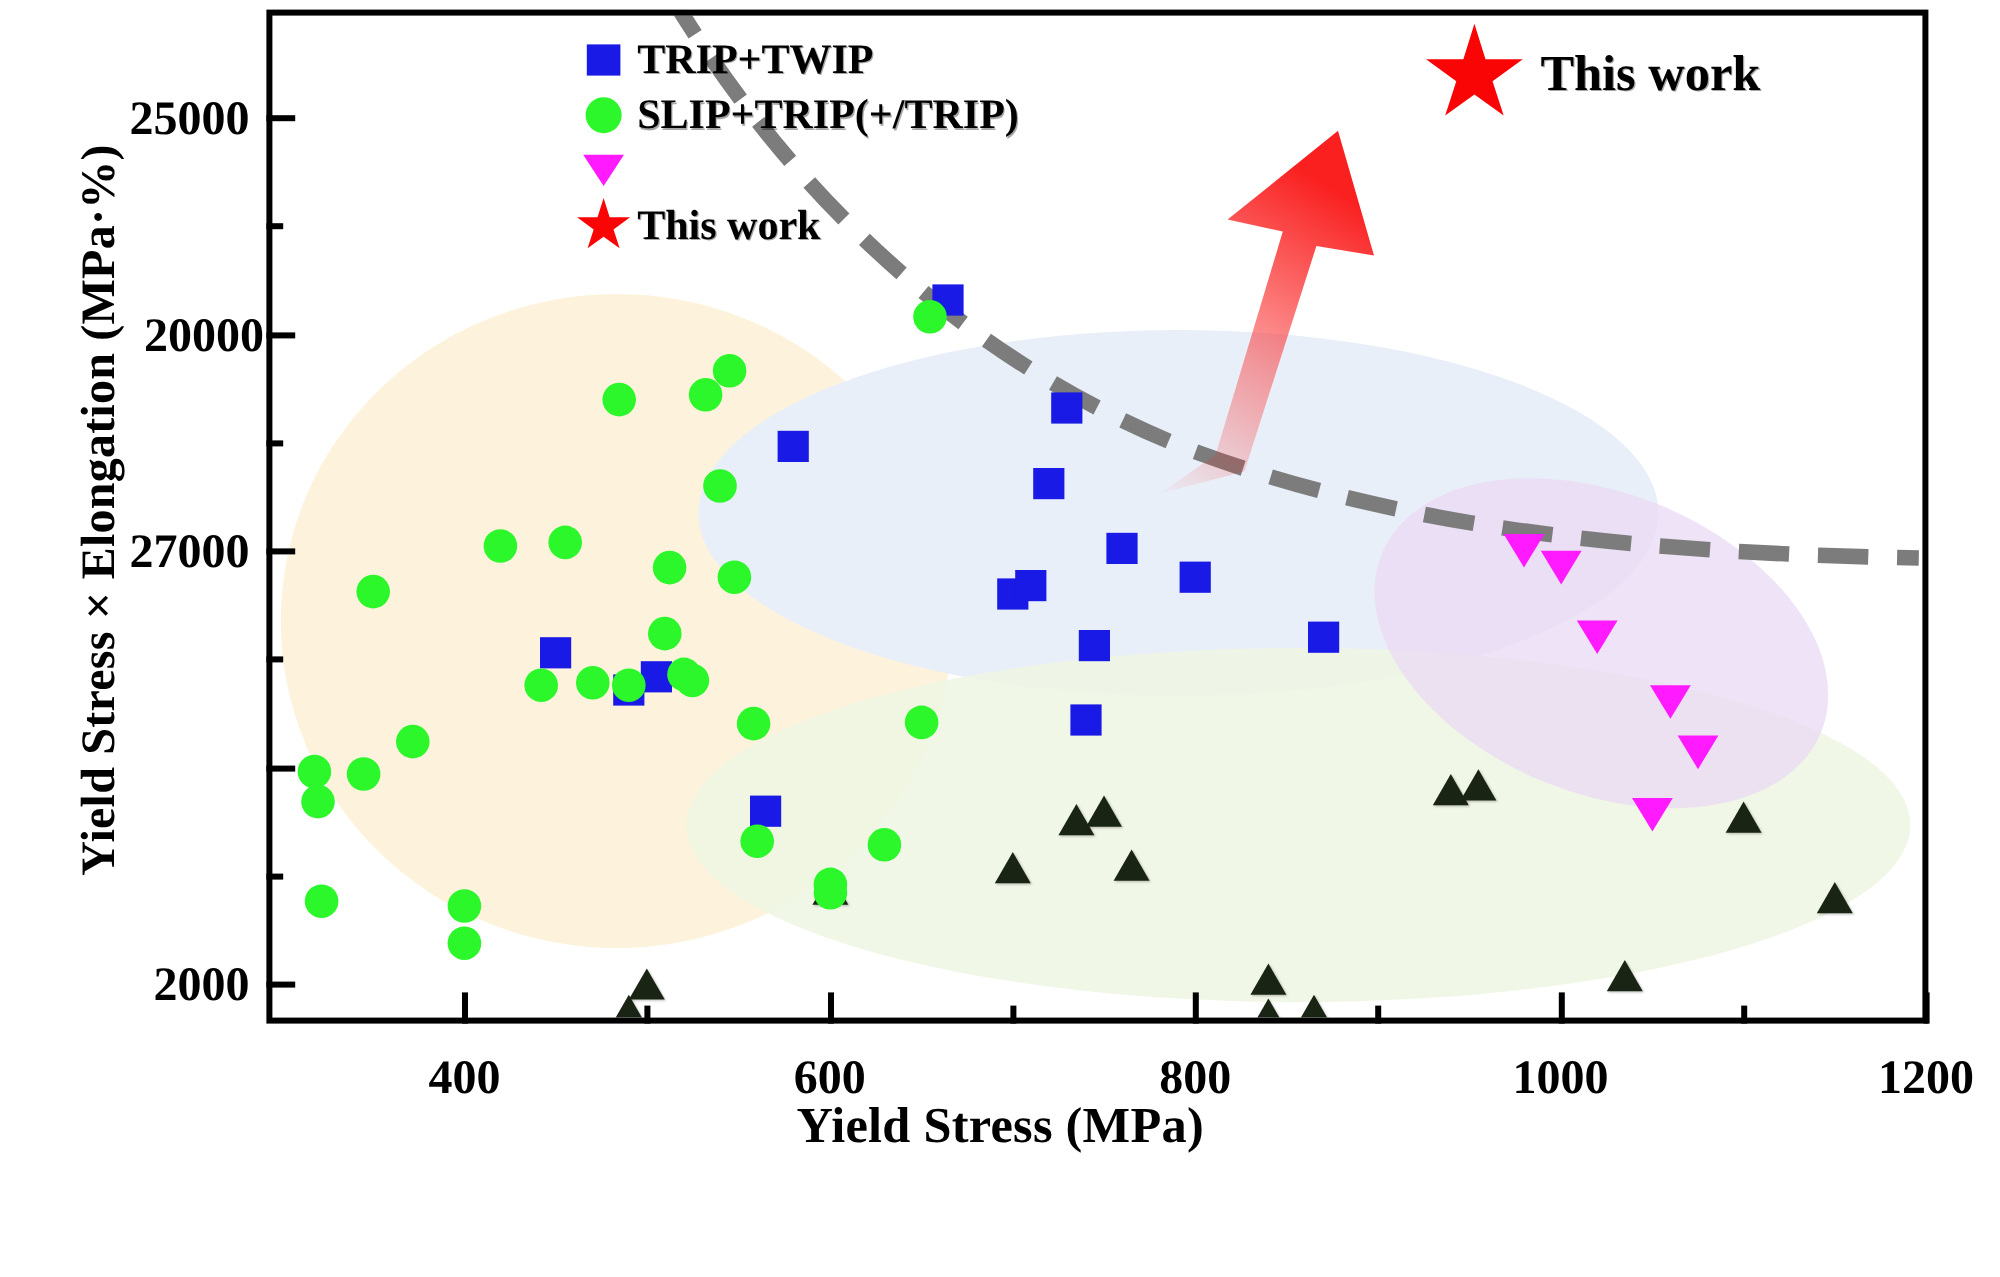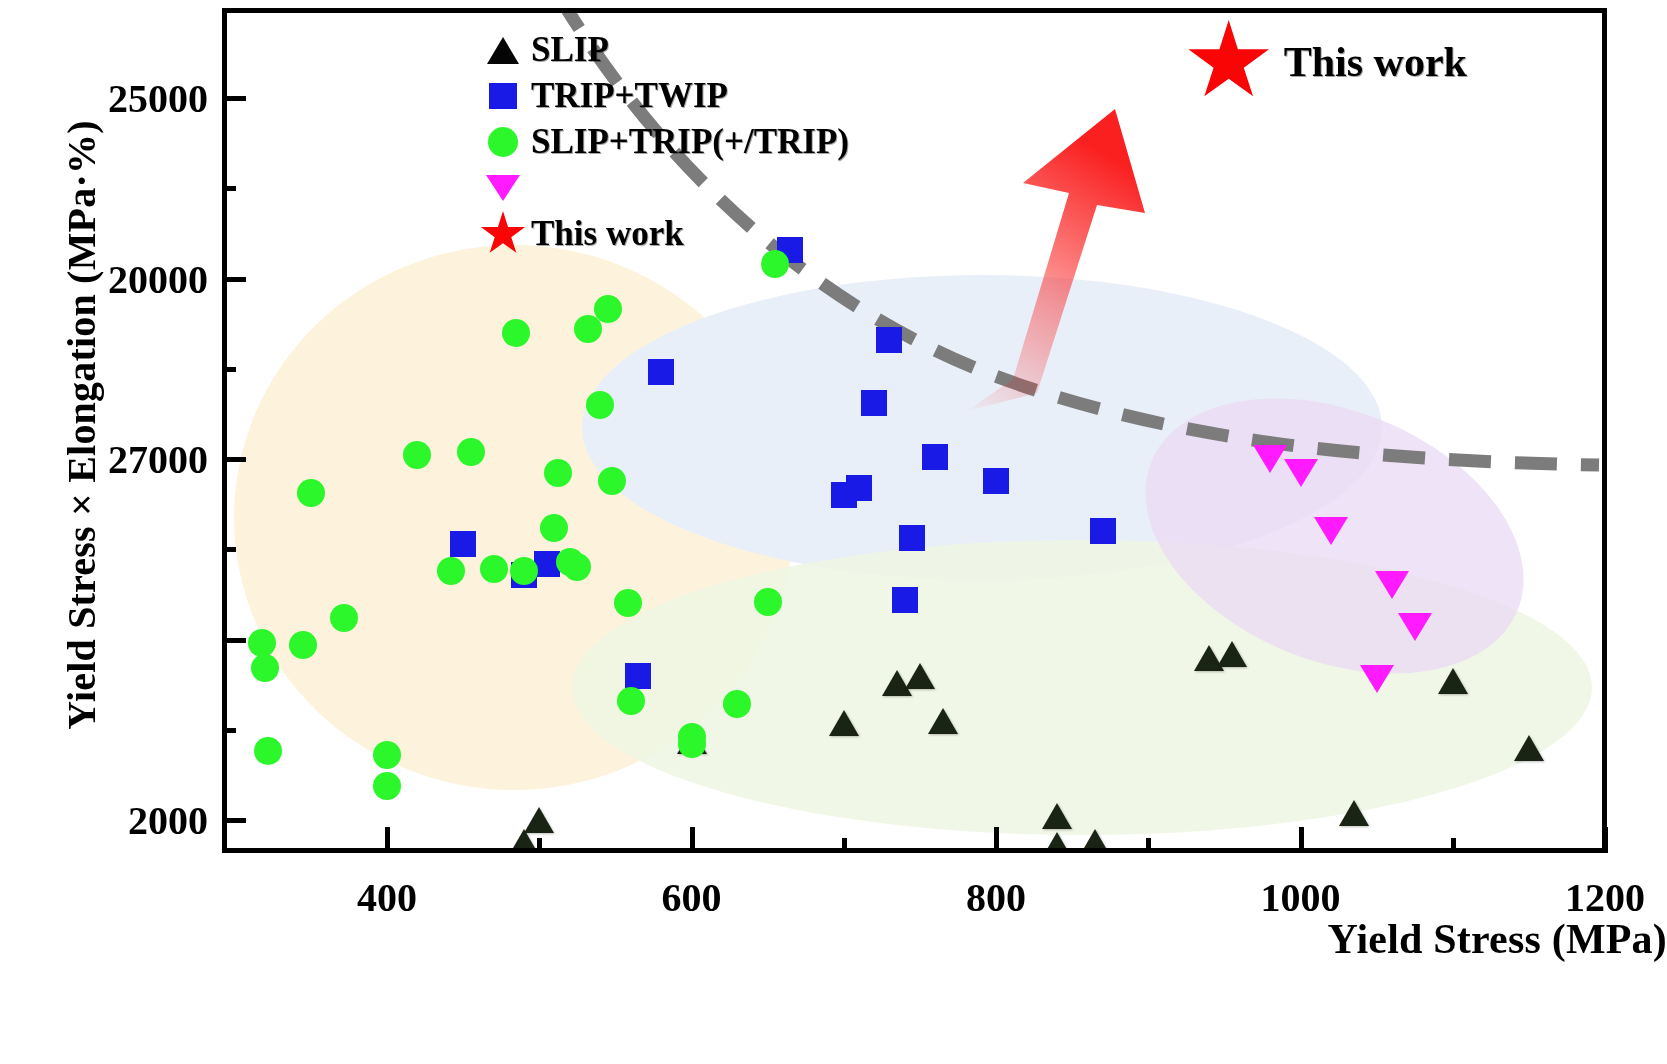--- a/index.html
+++ b/index.html
@@ -6,21 +6,21 @@
   body{width:1667px;height:1064px;overflow:hidden;font-family:"Liberation Serif",serif;}
   #figure{position:relative;width:1667px;height:1064px;background:#fff;}
 
   
   #plot-frame{position:absolute;left:222px;top:8px;width:1385px;height:845px;
               border:5px solid #000;box-sizing:border-box;background:transparent;}
   #plot-area{position:absolute;left:227px;top:13px;width:1375px;height:835px;overflow:hidden;}
 
   
   .axis-title{position:absolute;font-weight:bold;color:#000;letter-spacing:.2px;}
-  #x-axis-title{left:0;top:915px;width:1667px;text-align:right;font-size:42px;}
+  #x-axis-title{left:0;top:915px;width:1667px;text-align:center;font-size:42px;}
   #y-axis-title{transform:rotate(-90deg);transform-origin:left top;
                 left:58px;top:850px;width:850px;text-align:center;font-size:40px;white-space:nowrap;}
 
   
   .tick-label{position:absolute;font-size:40px;font-weight:bold;color:#000;white-space:nowrap;}
   .ytick-label{right:0;text-align:right;transform:translateY(-50%);}
   #y-ticks{position:absolute;left:0;top:0;width:212px;height:1064px;}
   #x-ticks{position:absolute;left:0;top:862px;width:1667px;height:60px;}
   .xtick-label{transform:translateX(-50%);}
   .tick-mark{position:absolute;background:#000;}
@@ -157,26 +157,20 @@
       </div>
 
     <div id="star-marker" style="left: 1001.7px; top: 48.9px;">
       <div class="star"></div>
     </div>
     <div id="this-work-label" style="left: 1056.7px; top: 48.9px;">This work</div>
 
     <div id="legend">
         <div class="legend-row">
           <span class="legend-sym">
-            <div style="width: 0px; height: 0px; border-left: 16px solid transparent; border-right: 16px solid transparent; border-bottom: 27px solid rgb(5, 5, 5);"></div>
-          </span>
-          <span class="legend-text">SLIP</span>
-        </div>
-        <div class="legend-row">
-          <span class="legend-sym">
             <div style="width: 28px; height: 26px; background: rgb(26, 26, 230);"></div>
           </span>
           <span class="legend-text">TRIP+TWIP</span>
         </div>
         <div class="legend-row">
           <span class="legend-sym">
             <div style="width: 30px; height: 30px; border-radius: 50%; background: rgb(43, 247, 43);"></div>
           </span>
           <span class="legend-text">SLIP+TRIP(+/TRIP)</span>
         </div>
@@ -196,21 +190,21 @@
 
   <div id="plot-frame"></div>
 
   <div id="y-ticks">
       <div class="tick-mark ytick-major" style="top: 820px;"></div>
       <div class="tick-label ytick-label" style="top: 820px; right: 1459px; left: 0px; width: 208px;">2000</div>
       <div class="tick-mark ytick-major" style="top: 639.5px;"></div>
       <div class="tick-mark ytick-major" style="top: 459px;"></div>
       <div class="tick-label ytick-label" style="top: 459px; right: 1459px; left: 0px; width: 208px;">27000</div>
       <div class="tick-mark ytick-major" style="top: 278.5px;"></div>
-      <div class="tick-label ytick-label" style="top: 278.5px; right: 1459px; left: 0px; width: 208px;">20000</div>
+      <div class="tick-label ytick-label" style="top: 278.5px; right: 1459px; left: 12px; width: 208px;">20000</div>
       <div class="tick-mark ytick-major" style="top: 98px;"></div>
       <div class="tick-label ytick-label" style="top: 98px; right: 1459px; left: 0px; width: 208px;">25000</div>
       <div class="tick-mark ytick-minor" style="top: 729.75px;"></div>
       <div class="tick-mark ytick-minor" style="top: 549.25px;"></div>
       <div class="tick-mark ytick-minor" style="top: 368.75px;"></div>
       <div class="tick-mark ytick-minor" style="top: 188.25px;"></div>
     </div>
   <div id="x-ticks">
       <div class="tick-mark xtick-major" style="left: 387px; top: -35px;"></div>
       <div class="tick-label xtick-label" style="left: 387px; top: 12px;">400</div>

